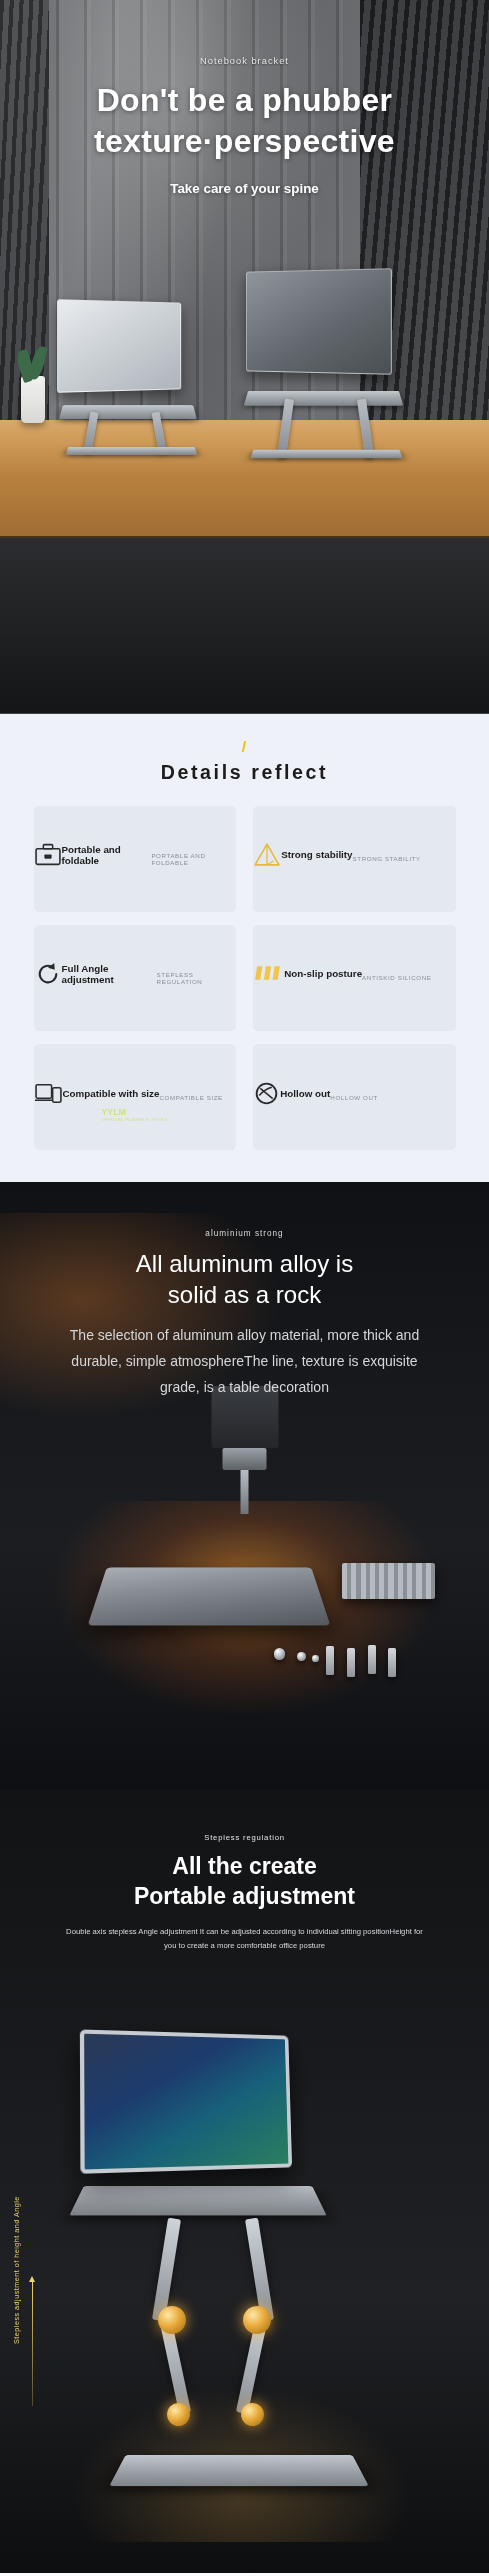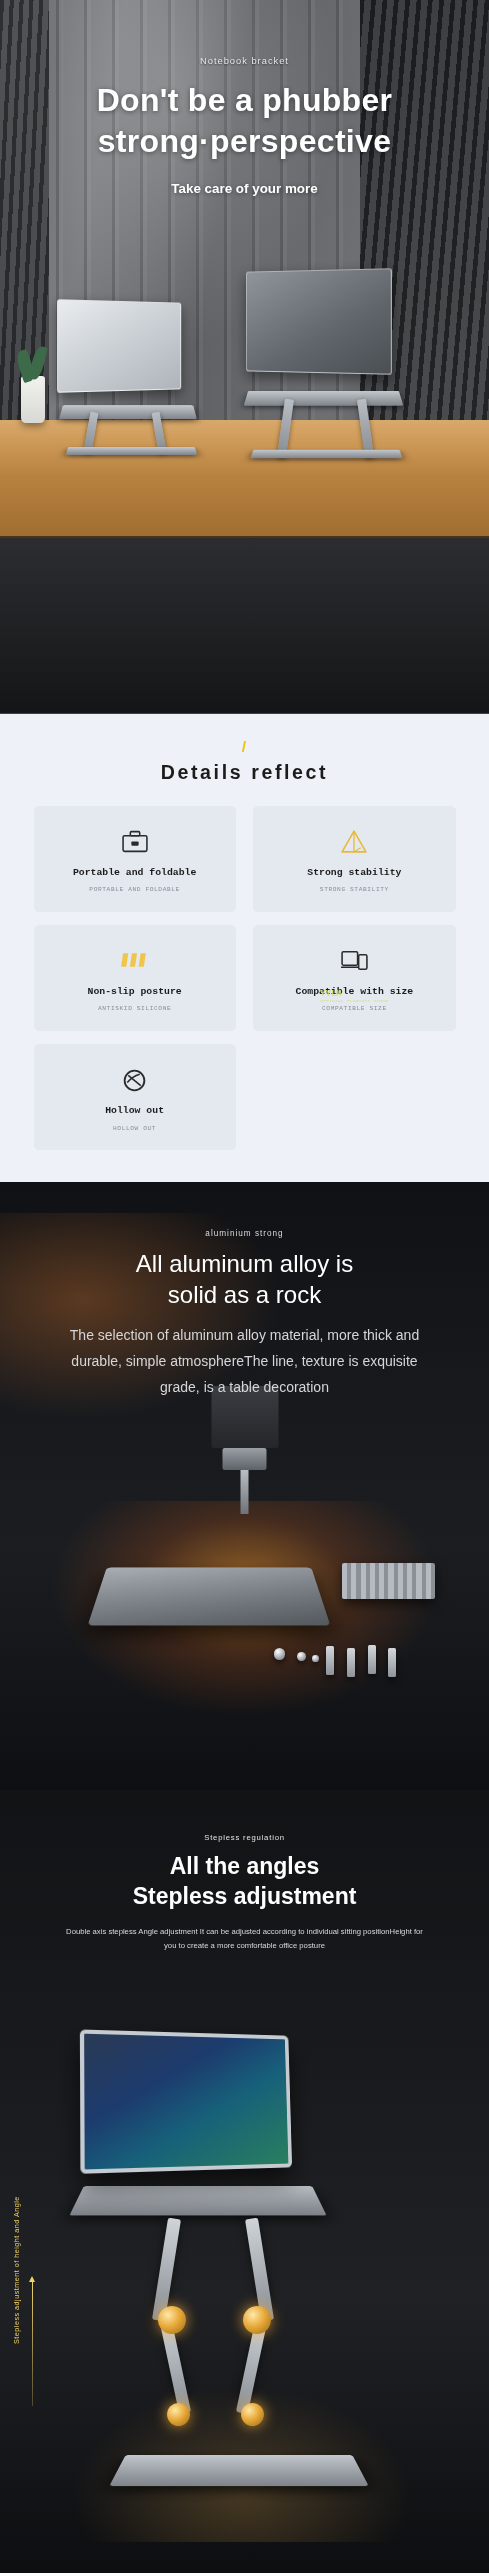--- a/index.html
+++ b/index.html
@@ -101,23 +101,22 @@
   .details h2 {
     text-align:center; font-size:19.6px; letter-spacing:2.6px; font-weight:bold; color:#1c1c1c;
     margin-bottom:21.6px;
   }
   .grid {
     width:422px; margin:0 auto;
     display:grid; grid-template-columns:1fr 1fr; gap:13.4px 17.5px;
   }
   .card {
     background:#e4e8ef; border-radius:5.2px; height:106px;
-    display:flex; flex-direction:column; align-items:center; justify-content:center;
+    display:flex; flex-direction:row; align-items:center; 
     position:relative;
-    font-family:Liberation Mono, monospace;
   }
   .card .ico { height:34px; display:flex; align-items:center; justify-content:center; margin-bottom:8.2px; }
   .card .t { font-size:9.8px; font-weight:bold; color:#1c1c1c; margin-bottom:8.2px; }
   .card .s { font-size:6.2px; color:#8a8f98; letter-spacing:0.6px; }
   .wm {
     position:absolute; left:50%; transform:translateX(-50%); bottom:28px;
     color:#cfe06a; font-size:8.8px; font-weight:bold; opacity:.85; pointer-events:none;
   }
   .wm small{ display:block; font-size:4.1px; font-weight:normal; letter-spacing:0.5px; text-align:center;}
 
@@ -230,23 +229,23 @@
   <section class="hero">
     <div class="wall"></div>
     <div class="wall-glow"></div>
     <div class="curtain-left"></div>
     <div class="curtain"></div>
 
     <div class="text-wrap">
       <div class="eyebrow">Notebook  bracket</div>
       <h1>
         <span>Don't be a phubber</span><br>
-        <span>strong·perspective</span>
+        <span>texture·perspective</span>
       </h1>
-      <div class="sub">Take care of your more</div>
+      <div class="sub">Take care of your spine</div>
     </div>
 
     <div class="desk-edge"></div>
     <div class="desk"></div>
     <div class="desk-shadow"></div>
     <div class="desk-front"></div>
 
     <div class="vase" style="left:20.6px; top:376px; width:24px; height:47px;"></div>
     <div class="plant-leaf" style="left:18.5px; top:350px; width:13.4px; height:32px; transform:rotate(-18deg); z-index:5;"></div>
     <div class="plant-leaf" style="left:32px; top:346px; width:12.4px; height:34px; transform:rotate(14deg); z-index:5;"></div>
@@ -291,20 +290,30 @@
           <svg width="28" height="25" viewBox="0 0 54 48">
             <polygon points="27,4 50,44 4,44" fill="none" stroke="#e7b93a" stroke-width="3" stroke-linejoin="round"></polygon>
             <line x1="27" y1="4" x2="27" y2="44" stroke="#e7b93a" stroke-width="2.5"></line>
             <line x1="27" y1="44" x2="40" y2="36" stroke="#e7b93a" stroke-width="2"></line>
           </svg>
         </div>
         <div class="t">Strong stability</div>
         <div class="s">STRONG STABILITY</div>
       </div>
 
+      <div class="card">
+        <div class="ico">
+          <svg width="28" height="26" viewBox="0 0 54 50">
+            <path d="M43 25a16 16 0 1 1-6-12.4" fill="none" stroke="#2b2b2b" stroke-width="4" stroke-linecap="round"></path>
+            <polygon points="39,4 40,17 27,13" fill="#2b2b2b"></polygon>
+          </svg>
+        </div>
+        <div class="t">Full Angle adjustment</div>
+        <div class="s">STEPLESS REGULATION</div>
+      </div>
 
       <div class="card">
         <div class="ico">
           <svg width="31" height="23" viewBox="0 0 60 44">
             <path d="M8 8 h10 l-4 26 h-10 z" fill="#f0c64a"></path>
             <path d="M25 8 h10 l-4 26 h-10 z" fill="#f0c64a"></path>
             <path d="M42 8 h10 l-4 26 h-10 z" fill="#f0c64a"></path>
           </svg>
         </div>
         <div class="t">Non-slip posture</div>
@@ -370,22 +379,22 @@
     <div class="screw" style="right:93px; top:466px;"></div>
     <div class="ball" style="right:204px; top:466px; width:11.3px; height:11.3px;"></div>
     <div class="ball" style="right:183px; top:470px; width:8.8px; height:8.8px;"></div>
     <div class="ball" style="right:170px; top:473px; width:6.7px; height:6.7px;"></div>
   </section>
 
   <section class="angles">
     <div class="txt">
       <div class="eyebrow">Stepless regulation</div>
       <h2>
-        <span>All the angles</span><br>
-        <span>Stepless adjustment</span>
+        <span>All the create</span><br>
+        <span>Portable adjustment</span>
       </h2>
       <p>Double axis stepless Angle adjustment  It can be adjusted according to individual sitting positionHeight for you to create a more comfortable office posture</p>
     </div>
 
     <div class="laptop2"></div>
     <div class="kb"></div>
 
     <div class="legs">
       <div class="leg" style="left:5.2px; top:0; width:13.4px; height:103px; transform:rotate(9deg);"></div>
       <div class="leg" style="left:98px; top:0; width:13.4px; height:103px; transform:rotate(-9deg);"></div>

